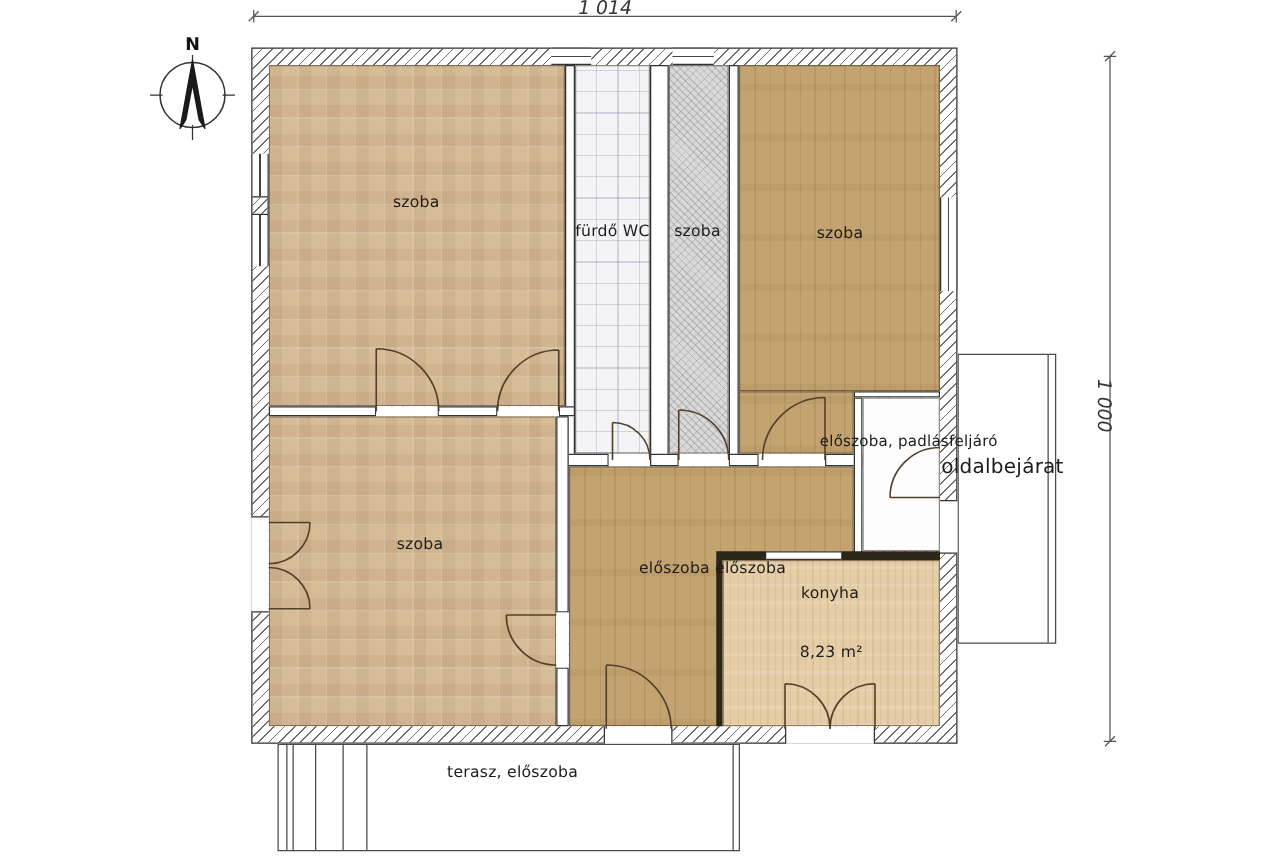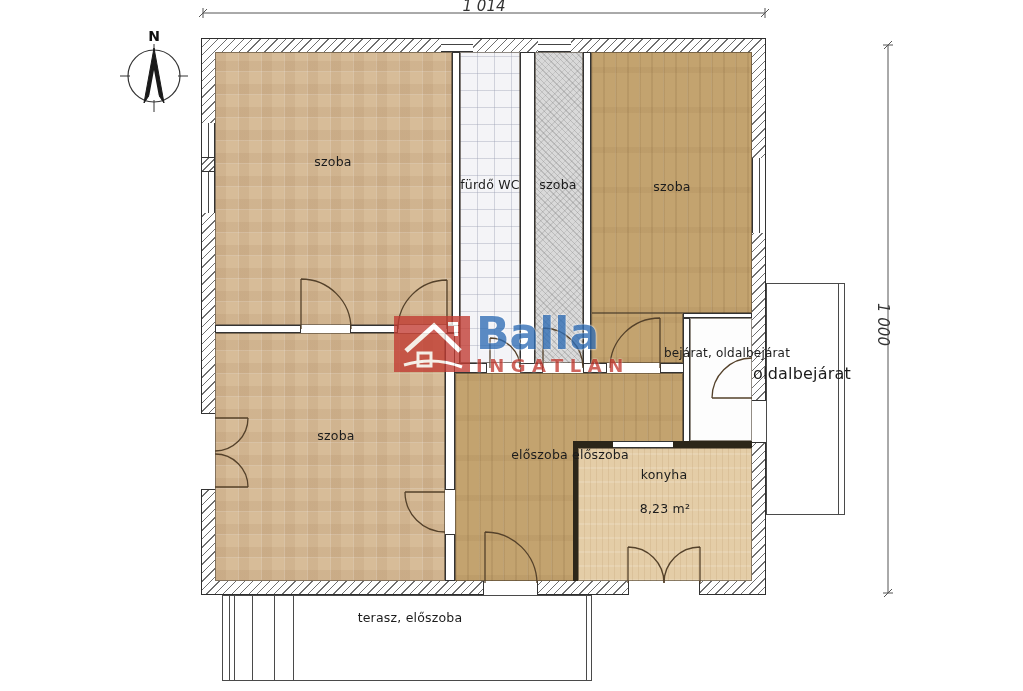--- a/index.html
+++ b/index.html
@@ -156,37 +156,24 @@
       <path d="M154 70 L149 97 L154 90 L159 97 Z" fill="#fff"></path>
     </g>
   </svg>
 
   <div class="abs lbl" style="left:333px;top:161px;">szoba</div>
   <div class="abs lbl" style="left:490px;top:184px;">fürdő WC</div>
   <div class="abs lbl" style="left:558px;top:184px;">szoba</div>
   <div class="abs lbl" style="left:672px;top:186px;">szoba</div>
   <div class="abs lbl" style="left:336px;top:435px;">szoba</div>
   <div class="abs lbl" style="left:570px;top:454px;">előszoba előszoba</div>
-  <div class="abs lbl" style="left:727px;top:353px;font-size:12px;">bejárat, oldalbejárat</div>
+  <div class="abs lbl" style="left:727px;top:353px;font-size:12px;">előszoba, padlásfeljáró</div>
   <div class="abs lbl" style="left:802px;top:373px;font-size:16px;">oldalbejárat</div>
   <div class="abs lbl" style="left:664px;top:474px;">konyha</div>
-  <div class="abs lbl" style="left:665px;top:508px;">8,23 m²</div>
+  <div class="abs lbl" style="left:665px;top:521px;">8,23 m²</div>
   <div class="abs lbl" style="left:410px;top:617px;">terasz, előszoba</div>
 
   <div class="abs dim" style="left:484px;top:6px;transform:translate(-50%,-50%);">1 014</div>
   <div class="abs dim" id="dim-right-label" style="left:874px;top:303px;">1 000</div>
   <div class="abs" id="compass-n" style="left:154px;top:36px;">N</div>
 
-  <div class="abs" id="watermark">
-    <svg width="76" height="56" viewBox="0 0 76 56">
-      <rect x="0" y="0" width="76" height="56" fill="#c23b32"></rect>
-      <path d="M12 35 L40 10 L66 35" stroke="#fff" stroke-width="5" fill="none"></path>
-      <path d="M54 8 L62 8 L62 20" stroke="#fff" stroke-width="4" fill="none"></path>
-      <rect x="24" y="37" width="13" height="13" fill="none" stroke="#fff" stroke-width="3"></rect>
-      <path d="M10 49 Q40 40 68 51" stroke="#fff" stroke-width="3" fill="none"></path>
-    </svg>
-    <div id="wm-text">
-      <div id="wm-brand">Balla</div>
-      <div id="wm-sub">INGATLAN</div>
-    </div>
-  </div>
 
 </div>
 
 </body></html>

